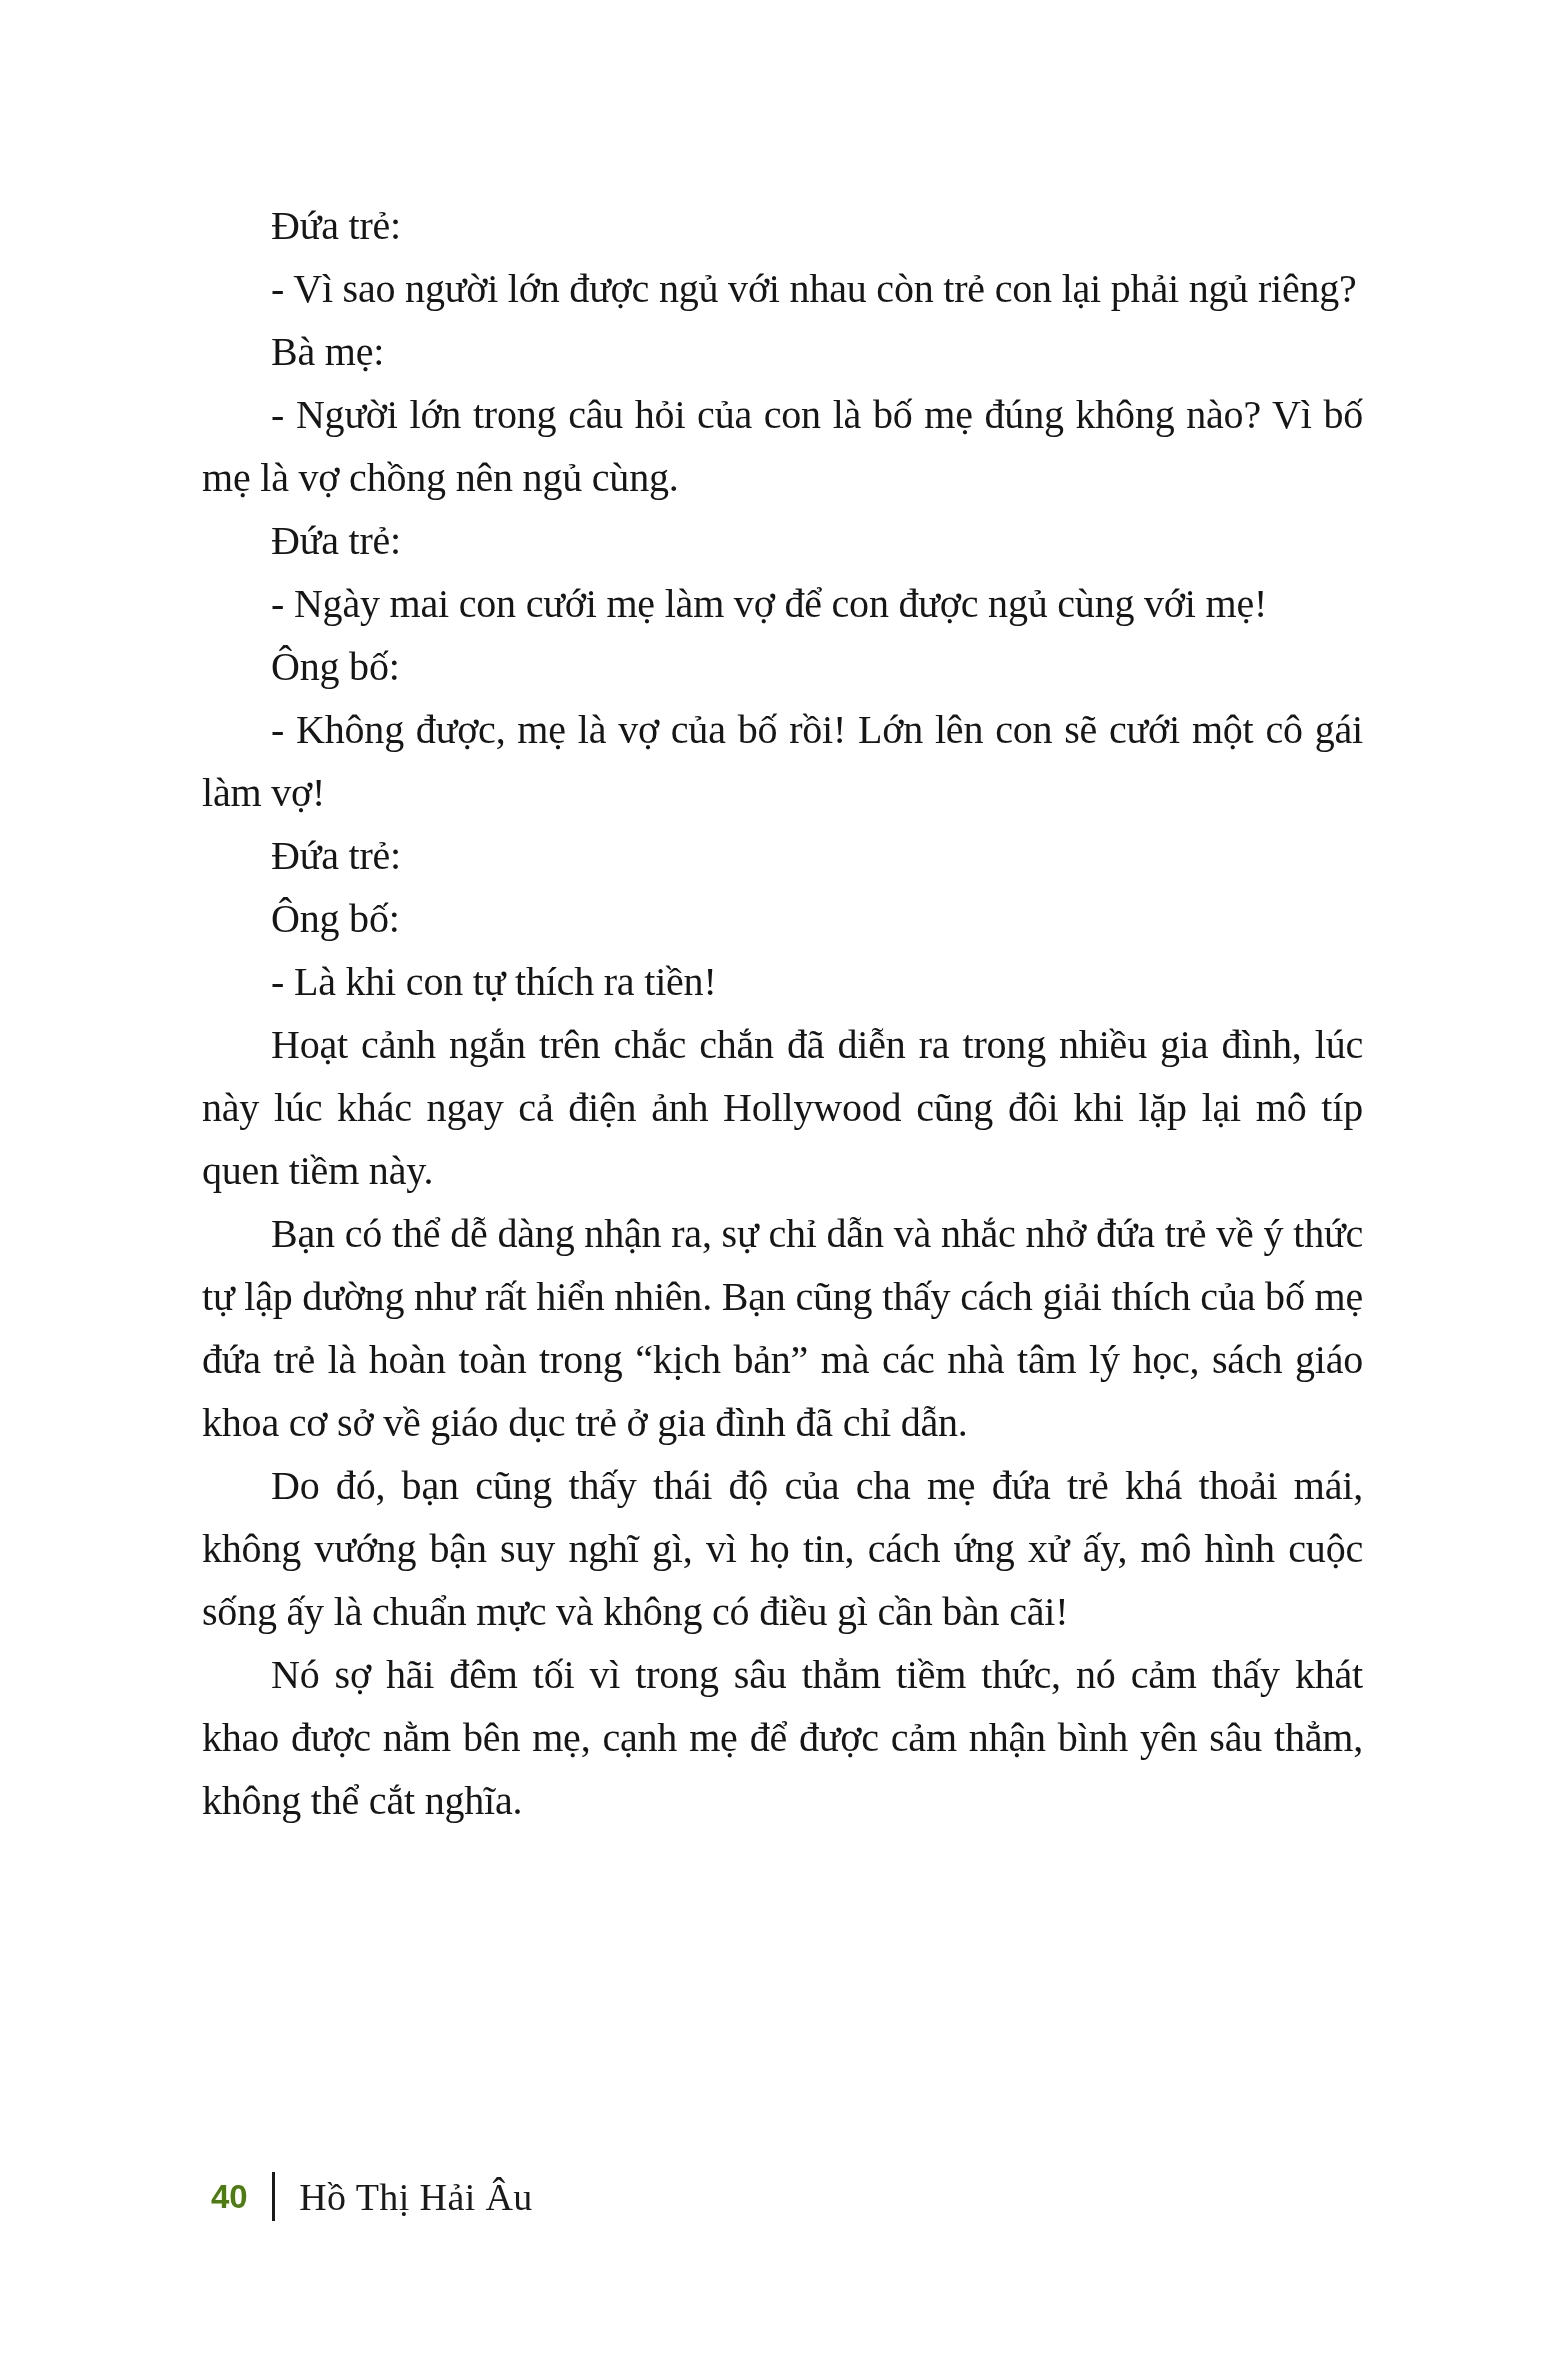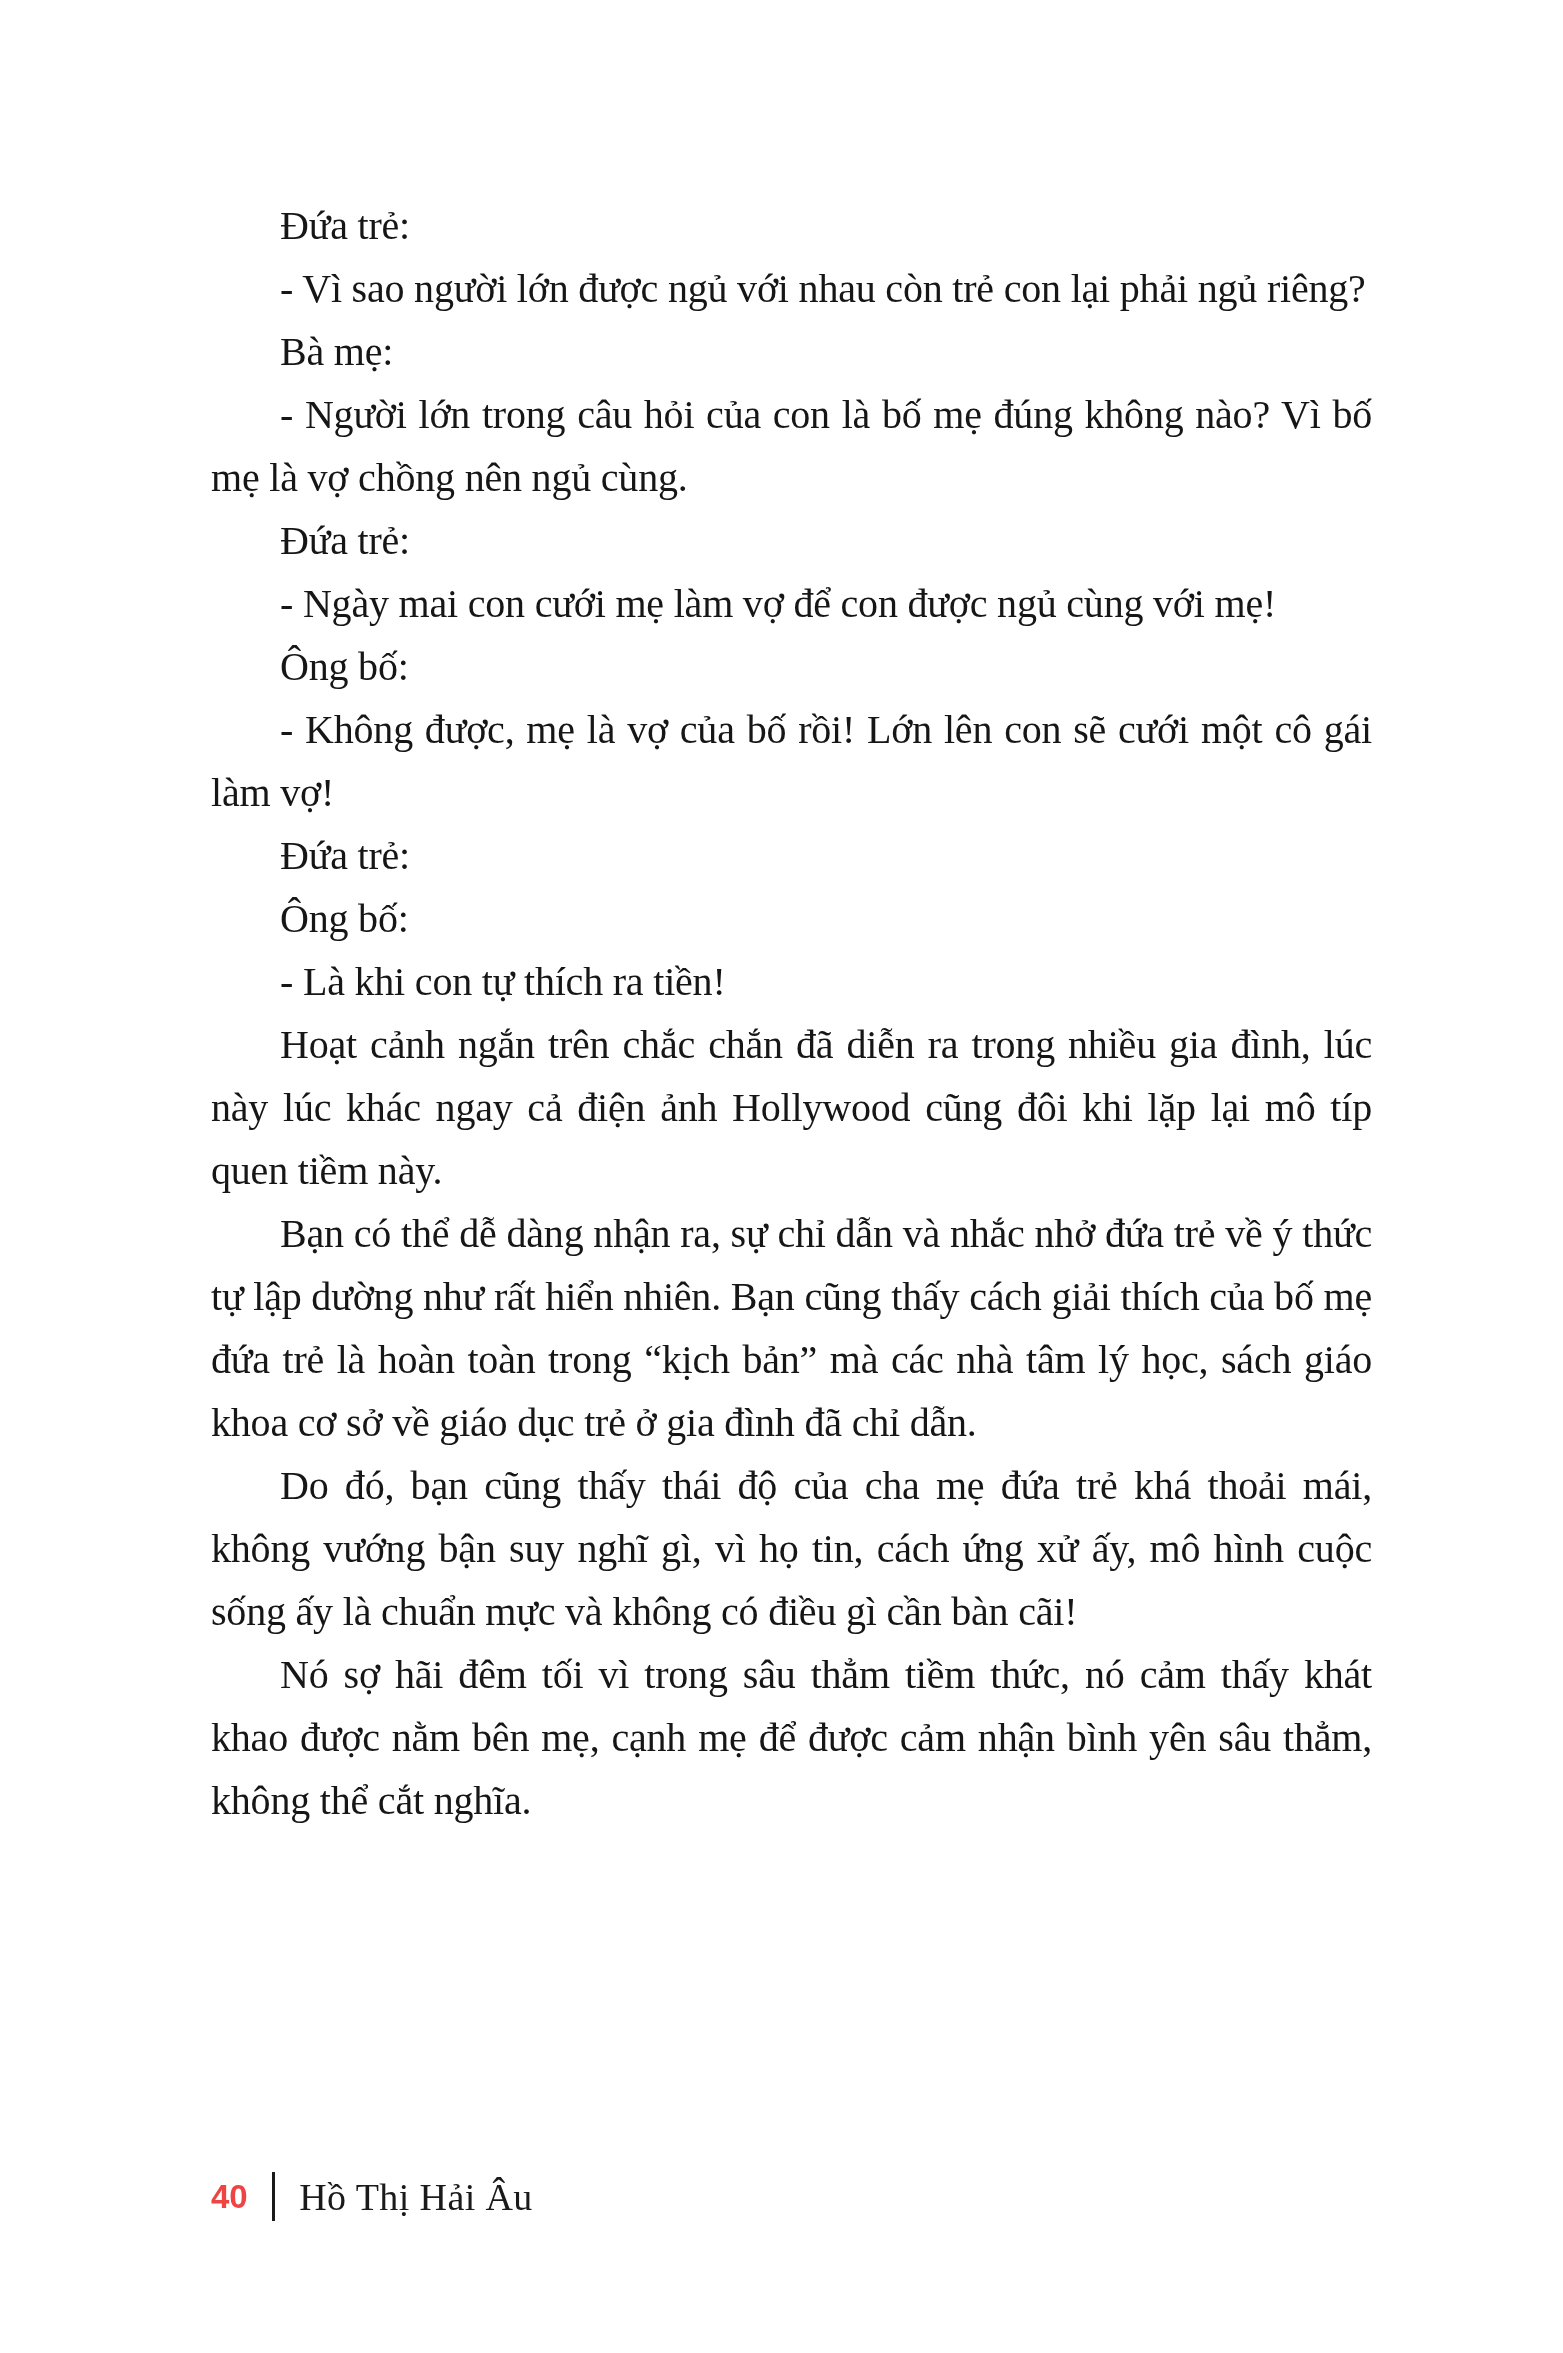--- a/index.html
+++ b/index.html
@@ -11,21 +11,21 @@
     position: relative;
     width: 1563px;
     height: 2354px;
     background: #ffffff;
     color: #161616;
     font-family: "Liberation Serif", "DejaVu Serif", serif;
     overflow: hidden;
   }
   .text-block {
     position: absolute;
-    left: 211px;
+    left: 202px;
     top: 194px;
     width: 1161px;
     font-size: 40px;
     line-height: 63px;
     text-align: justify;
     letter-spacing: -0.2px;
   }
   .text-block p {
     margin: 0;
     text-indent: 69px;
@@ -34,21 +34,21 @@
     position: absolute;
     left: 211px;
     top: 2172px;
     display: flex;
     align-items: center;
   }
   .page-number {
     font-family: "Liberation Sans", "DejaVu Sans", sans-serif;
     font-weight: bold;
     font-size: 33px;
-    color: #ef4444;
+    color: #4d7c0f;
   }
   .footer-divider {
     width: 2.5px;
     height: 49px;
     background: #1a1a1a;
     margin: 0 24.5px;
   }
   .author-name {
     font-family: "Liberation Serif", "DejaVu Serif", serif;
     font-size: 38px;

